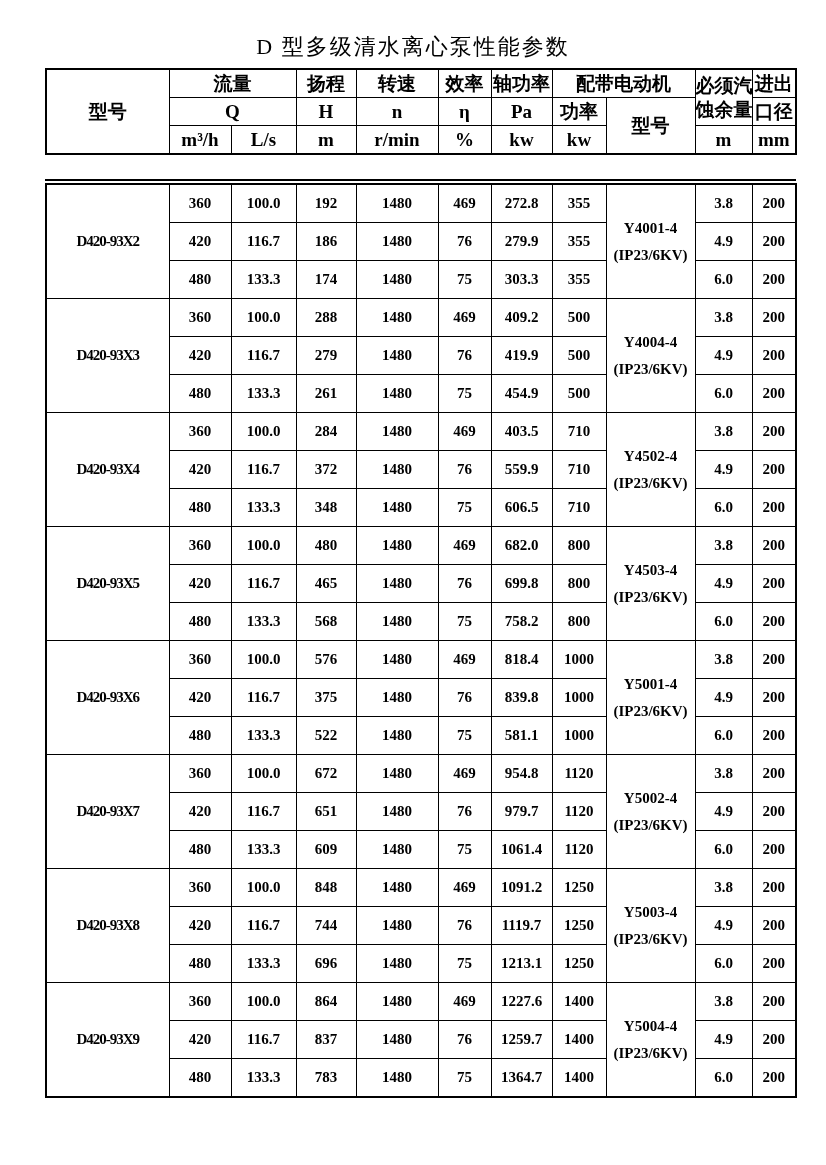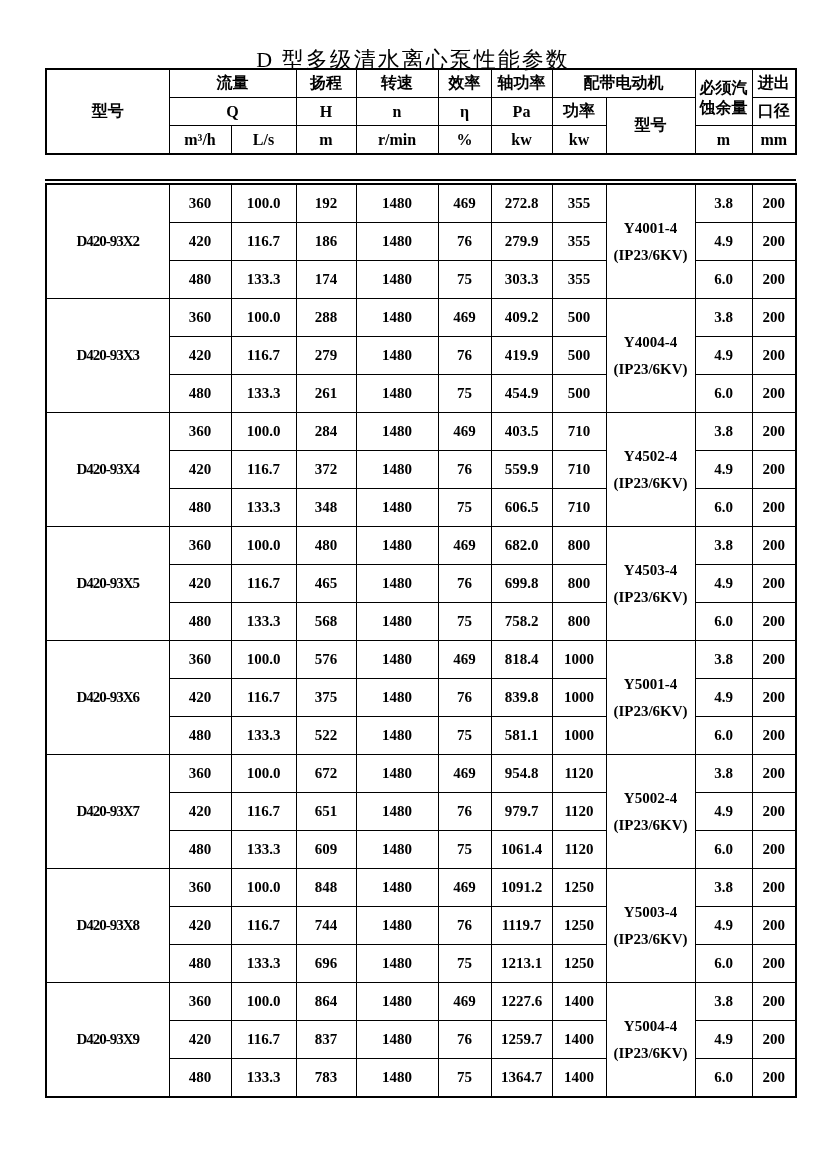--- a/index.html
+++ b/index.html
@@ -5,30 +5,29 @@
   html, body { margin:0; padding:0; }
   body {
     width:826px; height:1165px; position:relative;
     background:#ffffff; color:#000000;
     font-family:"Liberation Serif","DejaVu Serif",serif;
   }
   .doc-title {
     position:absolute; top:32px; left:0; width:826px;
     text-align:center; font-size:22px; letter-spacing:2px;
     font-weight:normal;
-    margin-top:13px;
   }
   table { border-collapse:collapse; table-layout:fixed; }
   .hdr-table {
     position:absolute; top:68px; left:45px; width:751px;
     border:2px solid #000;
   }
   .hdr-table td {
     border:1px solid #000; text-align:center; vertical-align:middle;
-    font-weight:bold; font-size:16px; padding:0; height:27px;
+    font-weight:bold; font-size:19px; padding:0; height:27px;
     overflow:hidden; white-space:nowrap;
   }
   .topline {
     position:absolute; top:179px; left:45px; width:751px;
     border-top:2px solid #000; height:0;
   }
   .data-table {
     position:absolute; top:183px; left:45px; width:751px;
     border:2px solid #000;
   }

